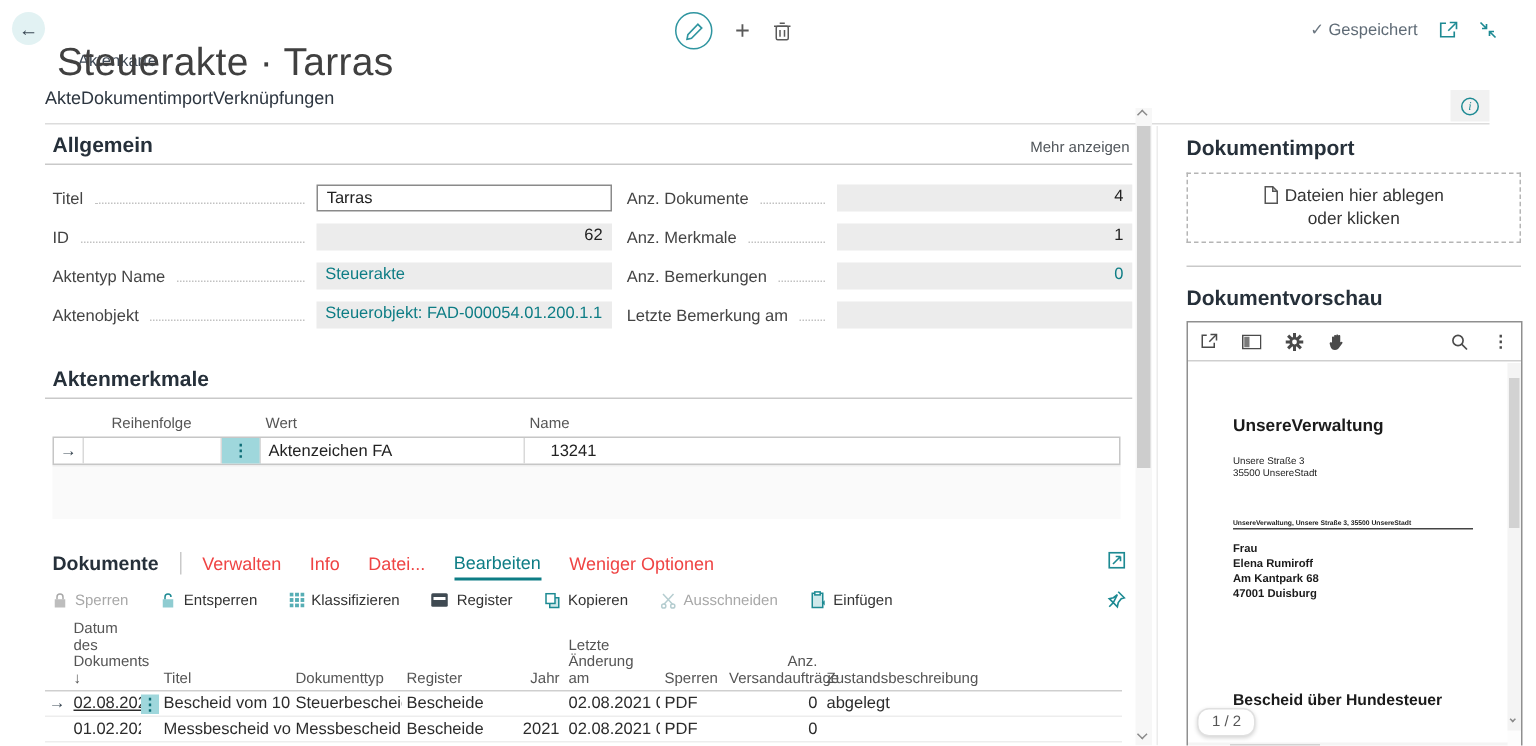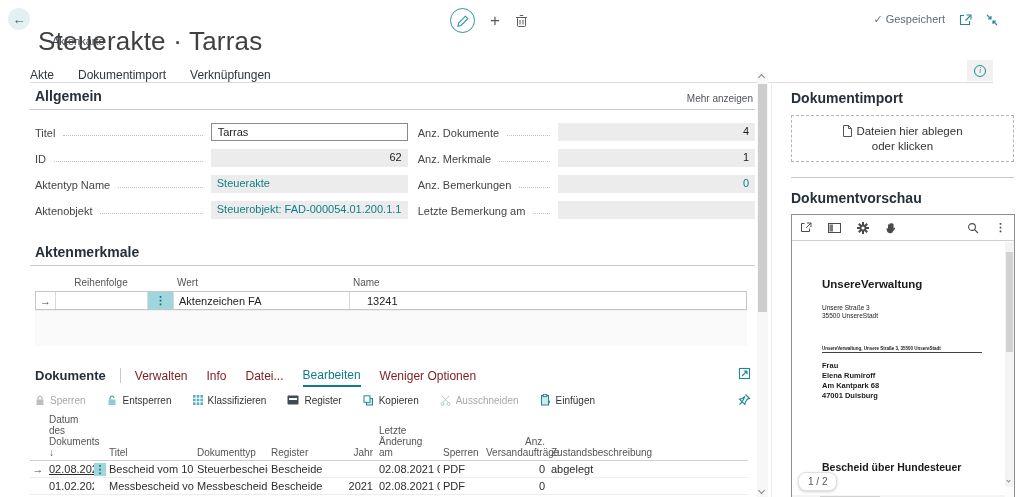--- a/index.html
+++ b/index.html
@@ -13,21 +13,21 @@
   .breadcrumb { position:absolute; left:52px; top:11px; font-size:11px; color:#3e4854;margin-top:24px; }
   .page-title { position:absolute; left:38px; top:26px; font-size:26px; color:#404040; font-weight:400; letter-spacing:.2px; }
   .center-actions { position:absolute; left:450px; top:8px; display:flex; align-items:center; gap:15px; }
   .icon-circle { width:25px; height:25px; border-radius:50%; border:1px solid #2f95a0; display:flex; align-items:center; justify-content:center; cursor:pointer; }
   .plus-glyph { font-size:17px; color:#5a5a5a; font-weight:400; cursor:pointer; line-height:1; }
   .right-status { position:absolute; right:26px; top:13px; display:flex; align-items:center; gap:14px; }
   .saved { font-size:11px; color:#5f6b76; }
   .saved .chk { color:#6b7680; margin-right:3px; }
 
   
-  .menubar { position:absolute; left:30px; top:58px; width:963px; height:25px; border-bottom:1px solid #dcdcdc; display:flex; align-items:flex-end; gap:24px; }
+  .menubar { position:absolute; left:30px; top:58px; width:963px; height:25px; border-bottom:1px solid #dcdcdc; display:flex; align-items:flex-start; }
   .menubar .tab { font-size:12px; color:#2d3640; cursor:pointer; }
   .info-chip { position:absolute; right:0; top:2px; width:26px; height:21px; background:#f1f1f1; display:flex; align-items:center; justify-content:center; cursor:pointer; }
   .info-i { width:12px; height:12px; border-radius:50%; border:1px solid #1d8a93; color:#1d8a93; font-size:8px; display:flex; align-items:center; justify-content:center; font-style:italic; font-family:"Liberation Serif", serif; }
 
   
   .main { position:absolute; left:30px; top:86px; width:725px; height:411px; overflow:hidden; }
   .sec-head { font-size:14px; font-weight:bold; color:#26303a; padding-left:5px; }
   .sec-rule { border:none; border-top:1px solid #c9c9c9; margin-top:5px; }
   .link { color:#0e7d85; }
   .more-link { position:absolute; right:2px; top:5px; font-size:10px; color:#50555a; cursor:pointer; }
@@ -56,21 +56,21 @@
   .mk-c:last-child { border-right:none;margin-left:12px; }
   .mk-arrow { color:#3c4a56; font-size:11px; justify-content:center; }
   .cell-menu { background:#9fd7dc; color:#0e6d76; justify-content:center; font-weight:bold; cursor:pointer; font-size:11px; letter-spacing:0; }
   .mk-empty { margin-left:5px; width:712px; height:36px; background:#fafafa; border-top:1px solid #eee; }
 
   
   .sec-dok { position:absolute; left:0; top:276px; width:725px; }
   .dok-head { display:flex; align-items:center; height:26px; padding-left:5px; position:relative; }
   .dok-title { font-size:13px; font-weight:bold; color:#26303a; margin-right:14px; }
   .vdiv { width:1px; height:15px; background:#c9c9c9; margin-right:14px; }
-  .dok-tab { font-size:12px; color:#7f1d1d; margin-right:19px; cursor:pointer; padding:4px 0 3px; }
+  .dok-tab { font-size:12px; color:#ef4444; margin-right:19px; cursor:pointer; padding:4px 0 3px; }
   .dok-tab.active { color:#0e7d85; border-bottom:2px solid #0e7d85; }
   .hd-ico { position:absolute; right:4px; top:5px; cursor:pointer; }
   .dok-toolbar { display:flex; align-items:center; height:24px; padding-left:5px; gap:21px; position:relative; }
   .tbi { display:flex; align-items:center; gap:5px; font-size:10px; color:#333; cursor:pointer; }
   .tbi.disabled { color:#a8a8a8; }
   .pin-ico { position:absolute; right:4px; top:5px; cursor:pointer; }
 
   .dtab { margin-top:2px; width:718px; font-size:11px; }
   .dtab-hrow { display:grid; grid-template-columns:16px 48px 12px 88px 74px 73px 35px 64px 43px 65px 1fr;
     border-bottom:1px solid #cfcfcf; color:#555; font-size:10px; align-items:end; padding-bottom:2px; min-height:33px; }

